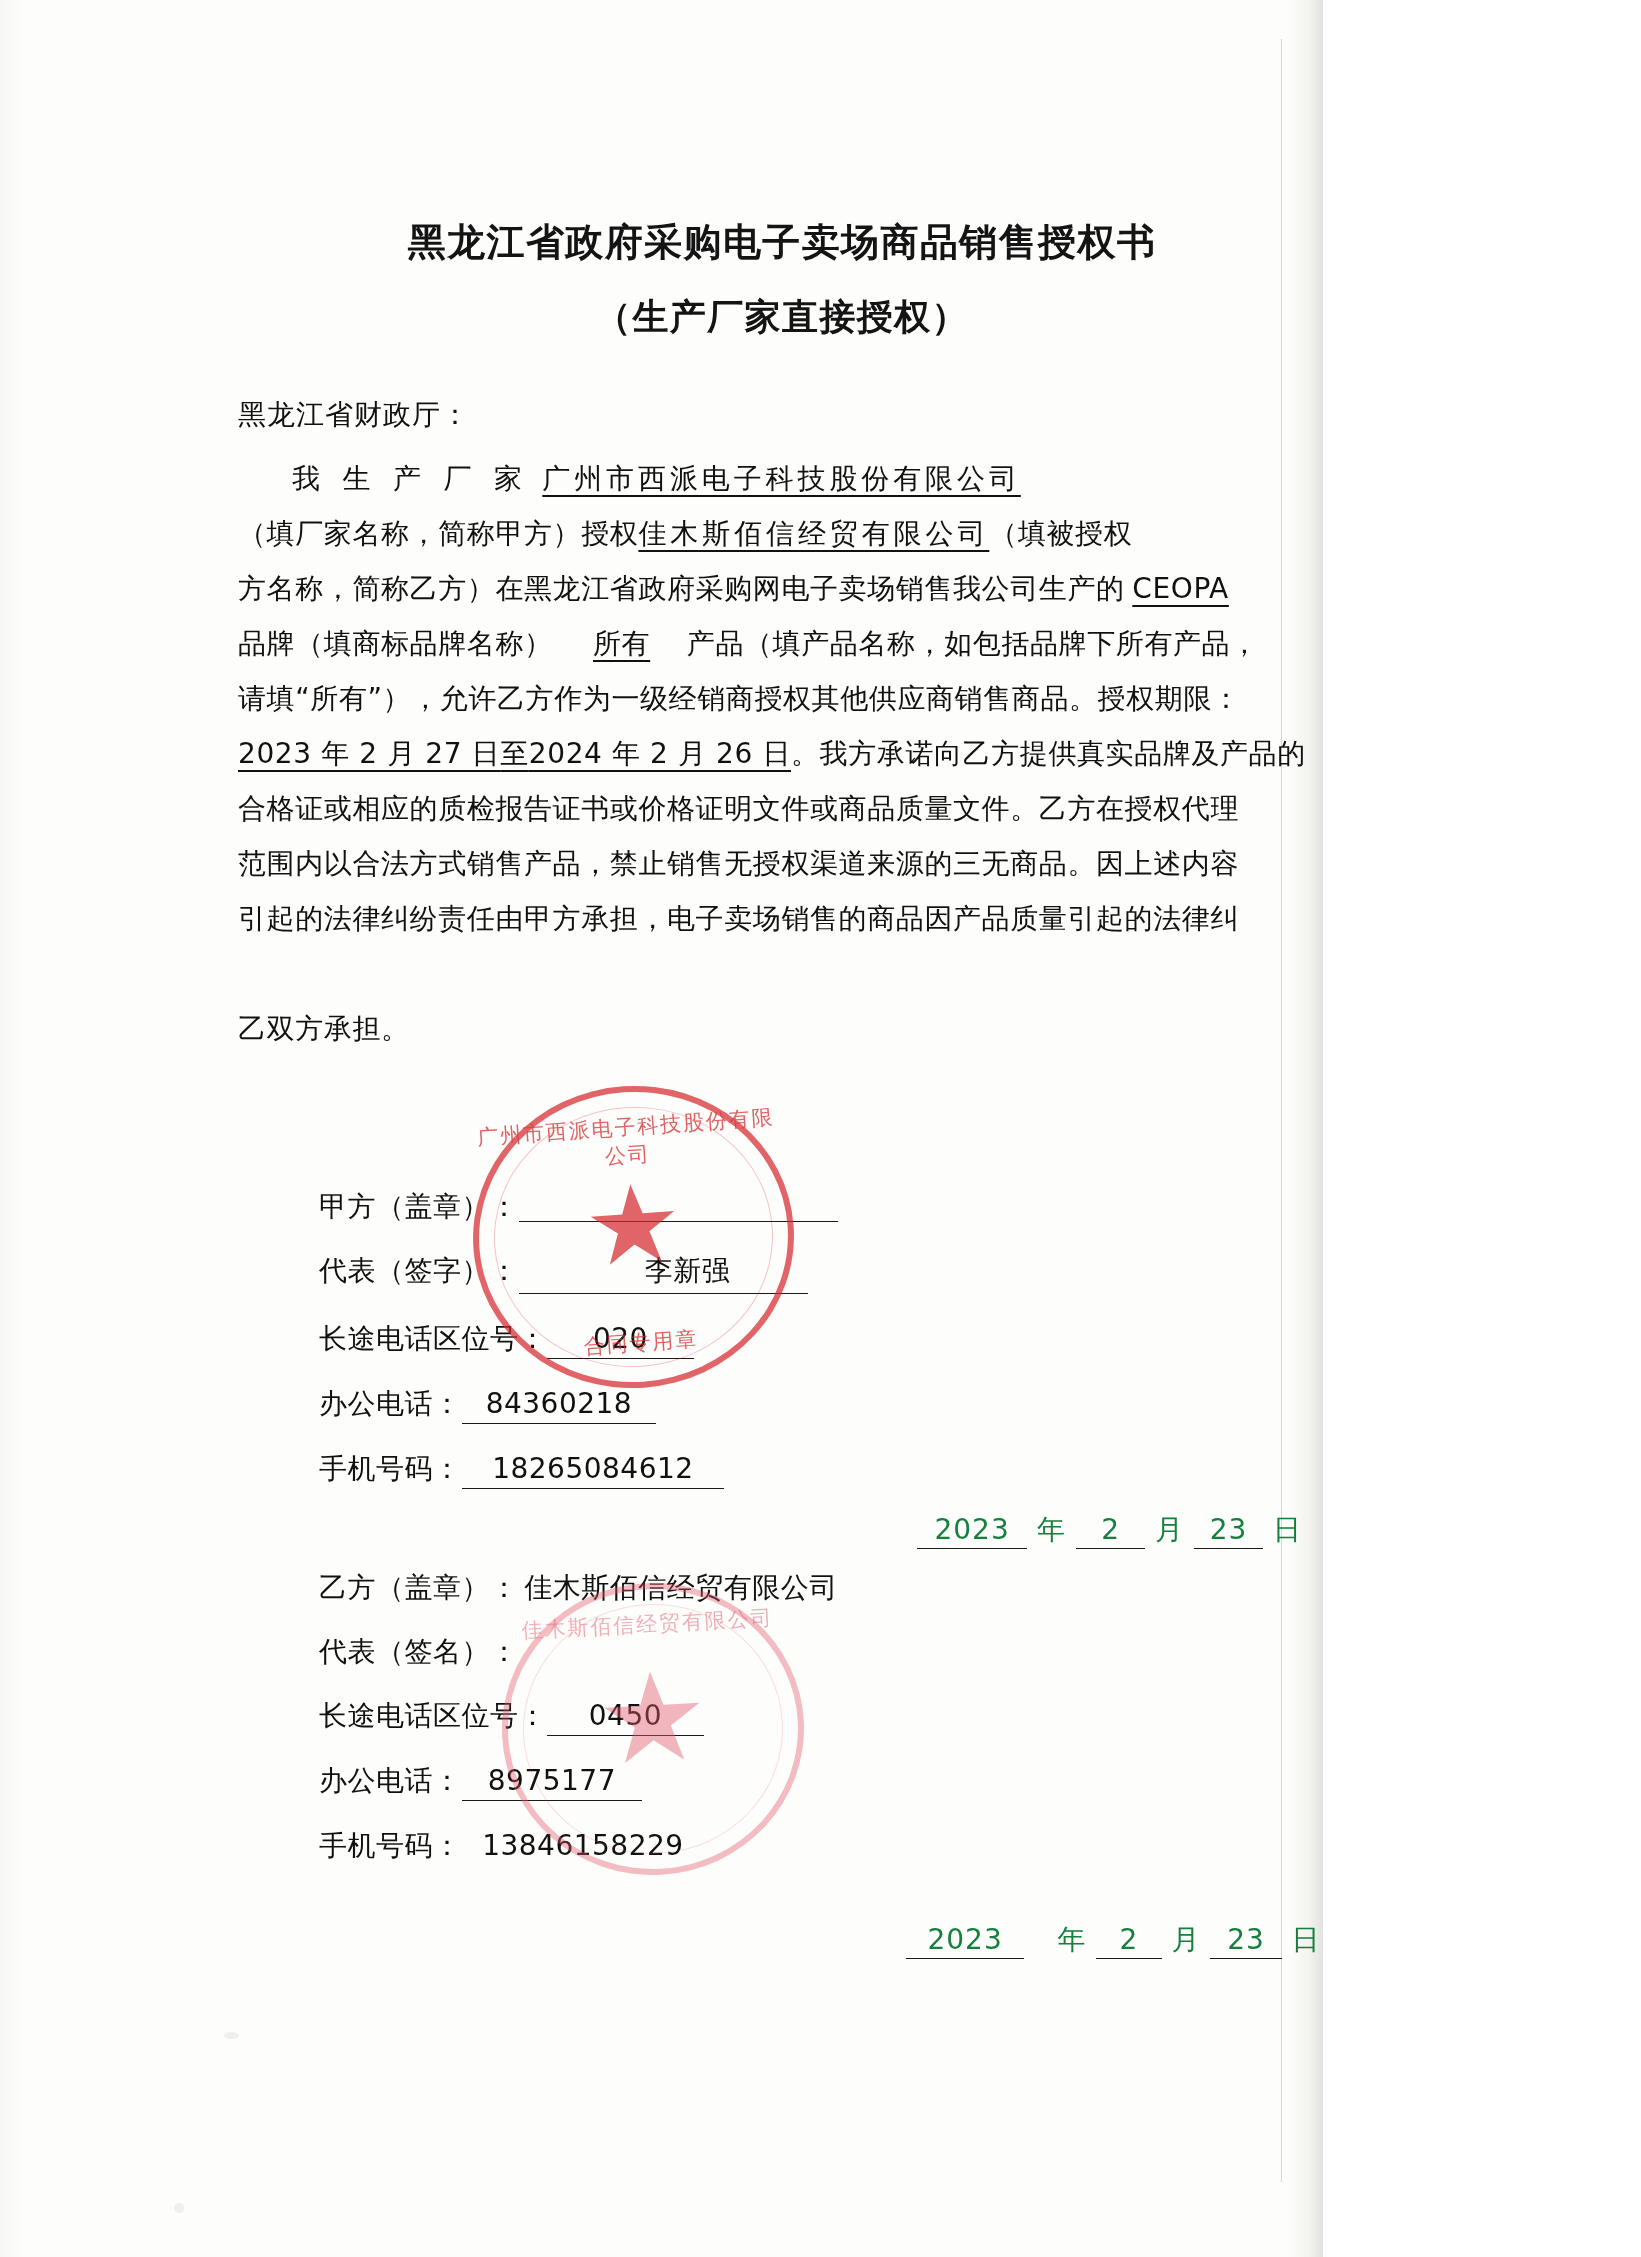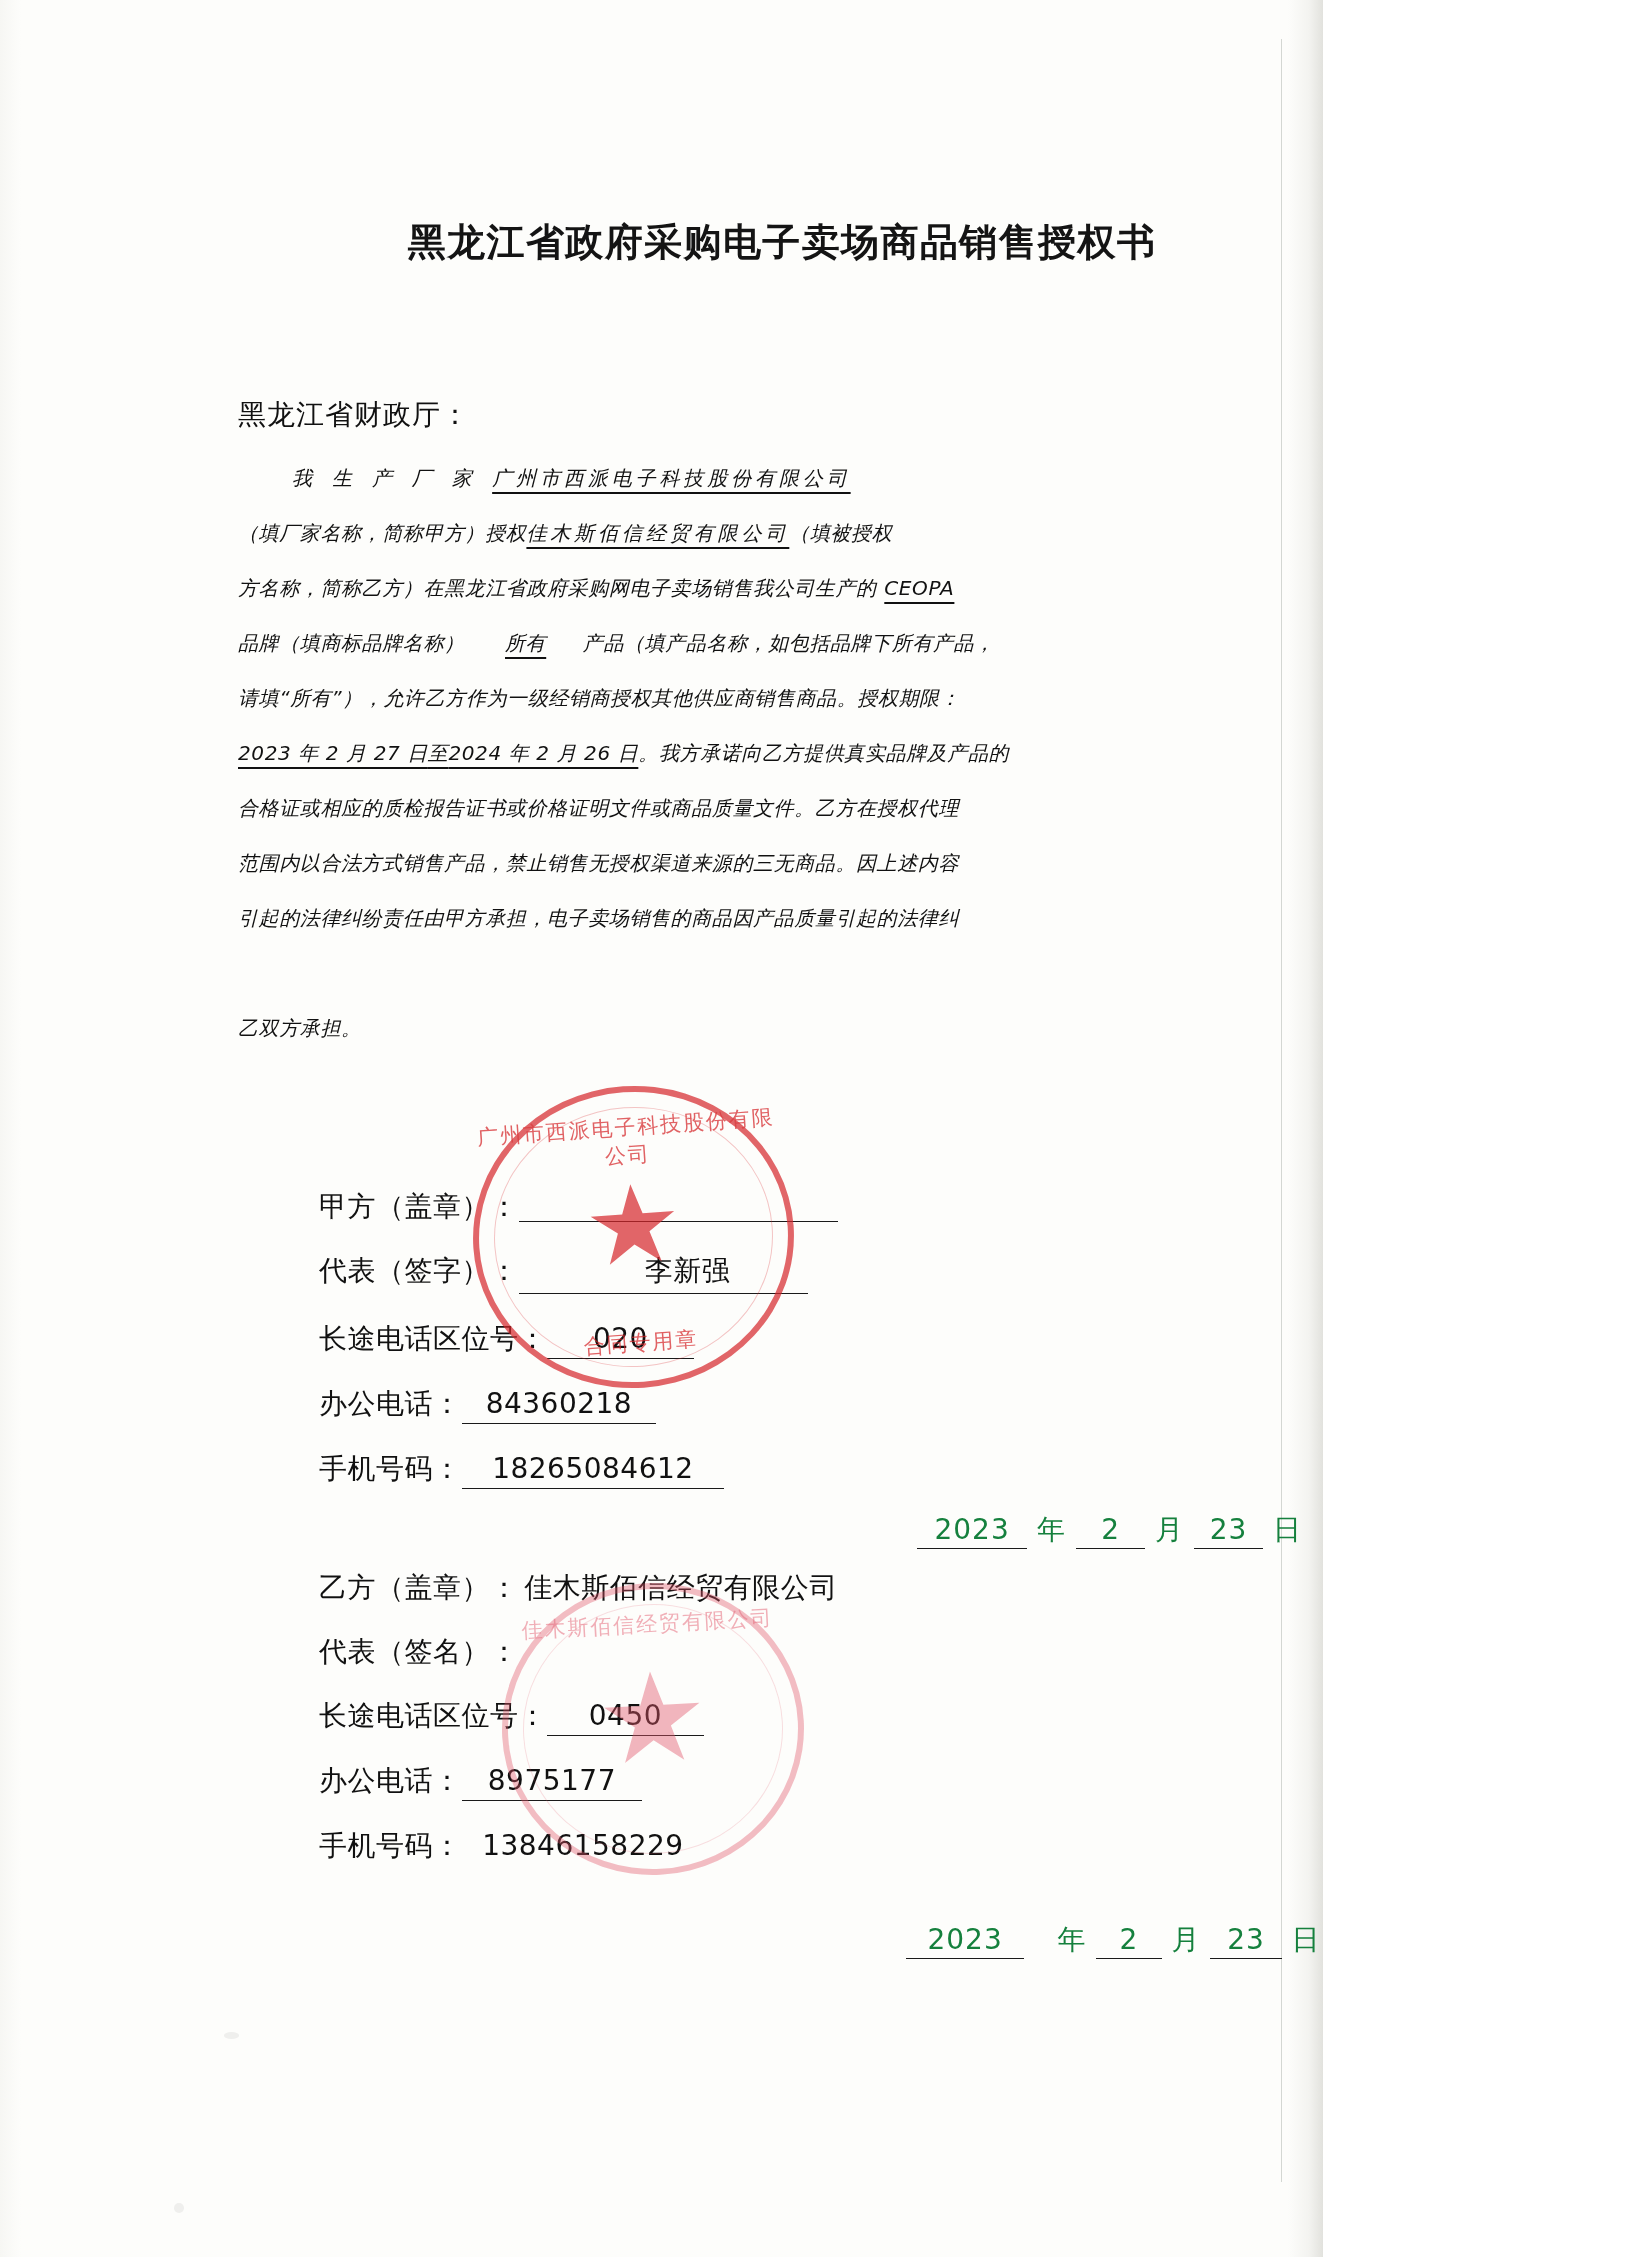--- a/index.html
+++ b/index.html
@@ -81,25 +81,24 @@
     top: 396px;
     width: 1091px;
     color: #111;
   }
   .salutation {
     font-size: 28px;
     letter-spacing: 1px;
     margin-bottom: 17.4px;
   }
   .para {
-    font-size: 20px;
+    font-size: 28px;
     line-height: 55px;
     letter-spacing: 0.6px;
     text-align: justify;
-    font-style: italic;
   }
   .u {
     text-decoration: underline;
     text-underline-offset: 6.8px;
     white-space: nowrap;
   }
   .wide {
     letter-spacing: 6.8px;
   }
   .wide2 {
@@ -242,20 +241,21 @@
   <div class="scan-edge-right"></div>
   <div class="fold-line"></div>
 
   <div class="smudge" style="left:224px; top:2032px; width:15.4px; height:6.8px;"></div>
   <div class="smudge" style="left:174px; top:2203px; width:9.7px; height:9.7px;"></div>
 
   <div class="doc">
 
     <div class="title-block">
       <div class="title-line1">黑龙江省政府采购电子卖场商品销售授权书</div>
+      <div class="title-line2">（生产厂家直接授权）</div>
     </div>
 
     <div class="body-block">
       <div class="salutation">黑龙江省财政厅：</div>
 
       <div class="para">
         <span style="display:inline-block; width:54px;"></span><span class="wide">我 生 产 厂 家</span><span style="display:inline-block;width:13.5px;"></span><span class="u wide2">广州市西派电子科技股份有限公司</span><br>
         <span>（填厂家名称，简称甲方）授权</span><span class="u wide2">佳木斯佰信经贸有限公司</span><span>（填被授权</span><br>
         <span>方名称，简称乙方）在黑龙江省政府采购网电子卖场销售我公司生产的</span><span style="display:inline-block;width:7.7px;"></span><span class="u">CEOPA</span><br>
         <span>品牌（填商标品牌名称）</span><span style="display:inline-block;width:15.4px;"></span><span class="u" style="padding:0 25px;margin-top:48px;">所有</span><span style="display:inline-block;width:11.6px;"></span><span>产品（填产品名称，如包括品牌下所有产品，</span><br>

